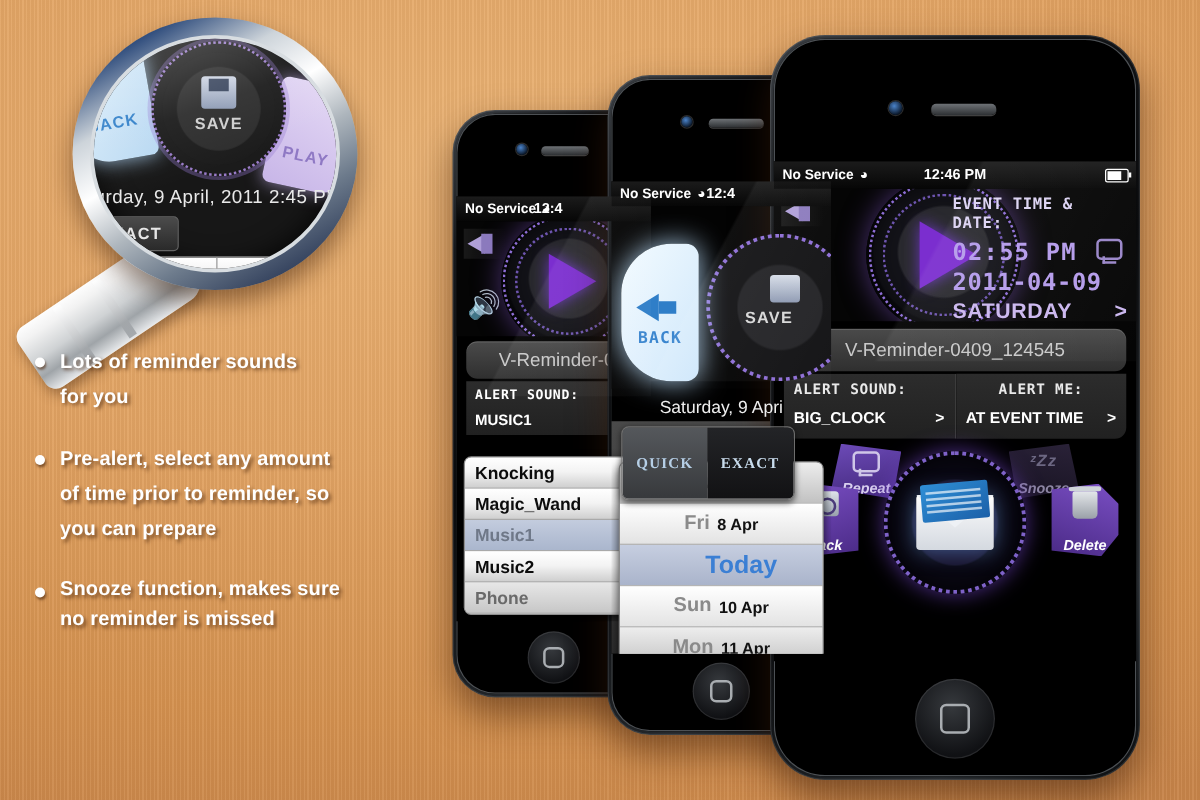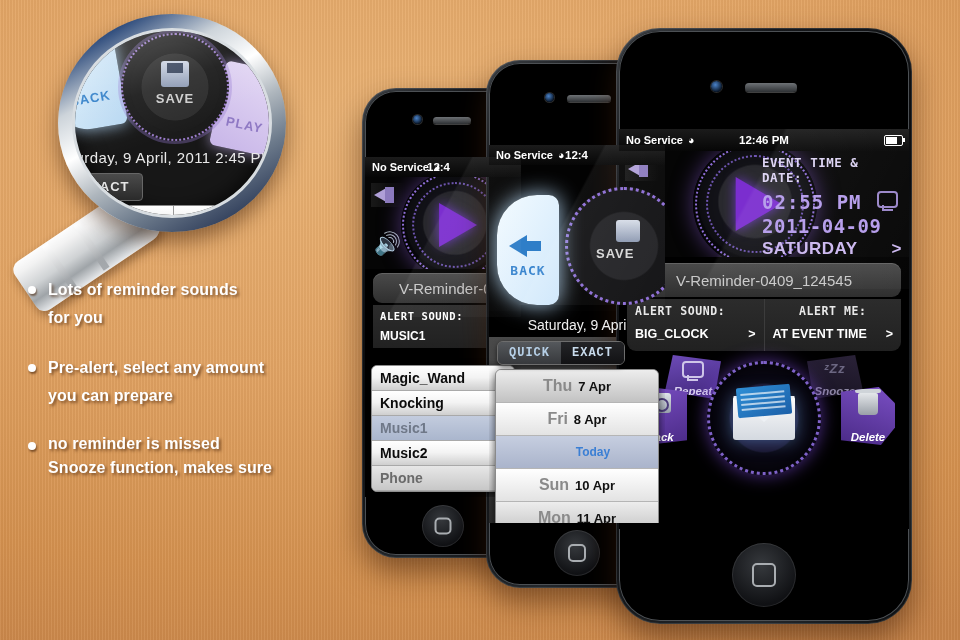--- a/index.html
+++ b/index.html
@@ -209,27 +209,27 @@
   .soundlist .row.dim{color:#6a6a6a;background:linear-gradient(180deg,#e7e7e7,#c7c7c7);}
 
   
   .datepicker{position:absolute;left:6px;right:6px;border-radius:6px;overflow:hidden;
     background:#cfcfcf;border:1px solid #8a8a8a;z-index:30;box-shadow:0 3px 8px rgba(0,0,0,.7);}
   .datepicker .drow{height:32px;display:flex;align-items:center;justify-content:center;gap:6px;
     background:linear-gradient(180deg,#ffffff,#e3e3e3);border-bottom:1px solid #b5b5b5;}
   .datepicker .drow .dow{color:#8a8a8a;font-size:16px;font-weight:bold;}
   .datepicker .drow .dd{color:#111;font-size:13px;font-weight:bold;}
   .datepicker .drow.today{background:linear-gradient(180deg,#c6cee0,#aab4cb);}
-  .datepicker .drow.today .dd{color:#3b7fd4;font-size:12px;margin-left:32px;}
+  .datepicker .drow.today .dd{color:#3b7fd4;font-size:20px;margin-left:32px;}
   .datepicker .drow.fade{background:linear-gradient(180deg,#ededed,#c2c2c2);}
 
   .seg{position:absolute;left:8px;display:flex;border-radius:6px;overflow:hidden;z-index:31;
     border:1px solid #6d6d6d;box-shadow:0 2px 5px rgba(0,0,0,.6);}
-  .seg div{padding:4px 11px;font-size:12px;font-weight:bold;letter-spacing:1px;
-    font-family:Liberation Mono, monospace;}
+  .seg div{padding:21px 11px;font-size:12px;font-weight:bold;letter-spacing:1px;
+    font-family:Liberation Serif, serif;}
   .seg .on{background:linear-gradient(180deg,#55585c,#37393c);color:#b6cfe6;}
   .seg .off{background:linear-gradient(180deg,#232427,#121214);color:#c9dced;}
 
   .bigback{position:absolute;left:8px;top:30px;width:62px;height:110px;z-index:25;
     background:linear-gradient(120deg,#f3fbff,#cfe7fb);border-radius:40px 10px 10px 40px;
     box-shadow:0 0 22px rgba(190,225,255,.9);}
   .bigback .arw{position:absolute;left:12px;top:40px;width:0;height:0;
     border-top:11px solid transparent;border-bottom:11px solid transparent;border-right:18px solid #2f7ec8;}
   .bigback .arw:after{content:"";position:absolute;left:18px;top:-5px;width:14px;height:10px;background:#2f7ec8;}
   .bigback .cap{position:absolute;left:0;right:0;top:68px;text-align:center;color:#3b86cf;
@@ -280,26 +280,27 @@
 
   <div class="copy">
     <div class="bullet">
       <span class="dot"></span>
       <div>Lots of reminder sounds</div>
       <div>for you</div>
     </div>
     <div class="bullet">
       <span class="dot"></span>
       <div>Pre-alert, select any amount</div>
+      <div>of time prior to reminder, so</div>
       <div>you can prepare</div>
     </div>
     <div class="bullet tight">
       <span class="dot"></span>
+      <div>Snooze function, makes sure</div>
       <div>no reminder is missed</div>
-      <div>Snooze function, makes sure</div>
     </div>
   </div>
 
   <div class="phone" style="left:362px;top:88px;width:162px;height:470px;text-decoration:underline;">
     <div class="bezel">
       <span class="camdot" style="left:48px;top:24px;"></span>
       <span class="speaker" style="left:68px;top:26px;width:38px;"></span>
 
       <div class="screen" style="top:66px;bottom:58px;">
         <div class="statusbar" style="top:0">
@@ -328,24 +329,24 @@
         <div style="margin:2px 8px 0;background:linear-gradient(180deg,#2c2c2c,#212121);padding:5px 7px;box-sizing:border-box;color:#fff;">
           <div style="font-size:10.5px;font-weight:bold;letter-spacing:.6px;font-family:'DejaVu Sans Mono',monospace;">ALERT SOUND:</div>
           <div style="margin-top:7px;font-size:12px;font-weight:bold;display:flex;justify-content:space-between;">
             <span>MUSIC1</span>
             <span>&gt;</span>
           </div>
         </div>
 
         <div class="soundlist" style="top:208px;">
           <div class="row">
+              <span>Knocking</span>
+            </div>
+          <div class="row">
               <span>Magic_Wand</span>
-            </div>
-          <div class="row">
-              <span>Knocking</span>
             </div>
           <div class="row sel">
               <span>Music1</span>
             </div>
           <div class="row">
               <span>Music2</span>
             </div>
           <div class="row dim">
               <span>Phone</span>
             </div>

